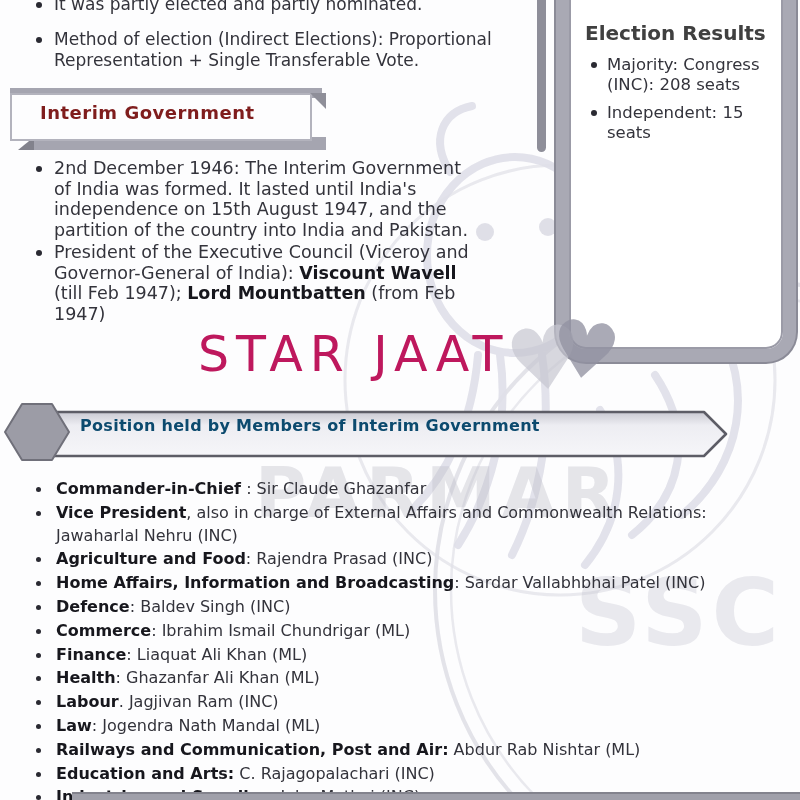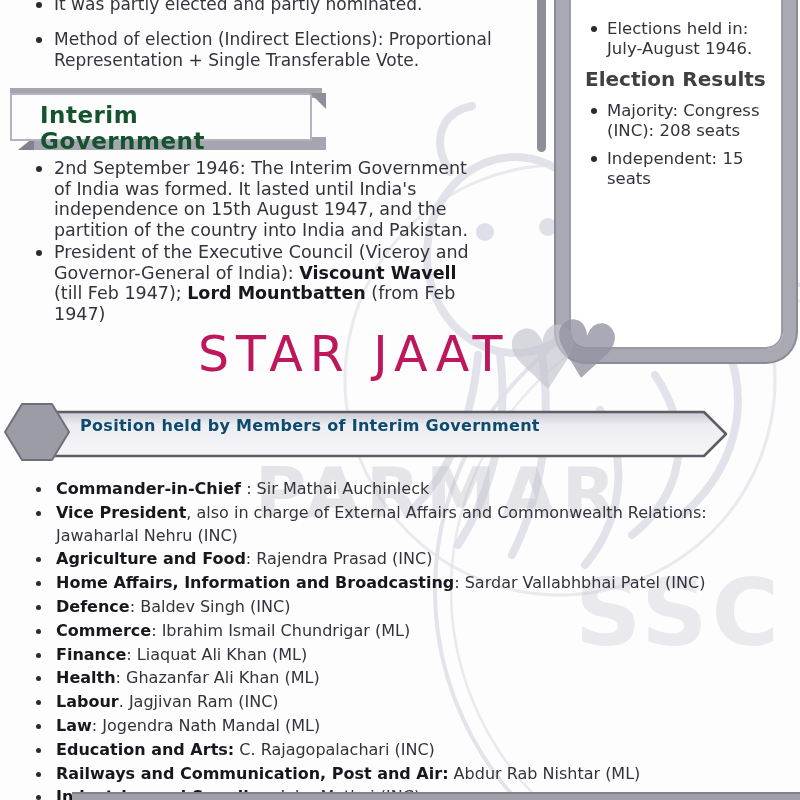--- a/index.html
+++ b/index.html
@@ -22,21 +22,21 @@
   .bullets{list-style:none;margin:0;padding:0;}
   .bullets li{position:relative;padding-left:24px;margin:0 0 14px 0;font-size:17px;line-height:21px;}
   .bullets li::before{content:"";position:absolute;left:6px;top:8px;width:6px;height:6px;border-radius:50%;background:#2a2a32;}
   b,.bold{font-weight:bold;color:#17171d;}
   
   .intro{left:30px;top:-6px;width:480px;}
   
   .interim-wrap{position:absolute;left:8px;top:88px;width:320px;height:62px;z-index:4;}
   .interim-topstrip{position:absolute;left:2px;top:0;width:312px;height:10px;background:#a5a5b0;}
   .interim-face{position:absolute;left:2px;top:5px;width:298px;height:44px;background:#fdfdfe;border:2px solid #b3b3bd;}
-  .interim-face span{display:block;padding:7px 0 0 28px;font-size:23px;font-weight:bold;color:#14532d;letter-spacing:0.5px;}
+  .interim-face span{display:block;padding:7px 0 0 28px;font-size:18px;font-weight:bold;color:#7f1d1d;letter-spacing:0.5px;}
   .interim-fold-tr{position:absolute;left:302px;top:5px;width:0;height:0;border-top:16px solid #8f8f99;border-left:16px solid transparent;}
   .interim-bottombar{position:absolute;left:26px;top:49px;width:292px;height:13px;background:#a5a5b0;}
   .interim-fold-bl{position:absolute;left:10px;top:49px;width:0;height:0;border-bottom:13px solid #82828c;border-left:16px solid transparent;}
   
   .main-bullets{left:30px;top:158px;width:440px;}
   .main-bullets li{font-size:17.5px;line-height:20.5px;margin-bottom:2px;}
   
   .vbar{position:absolute;left:537px;top:0;width:9px;height:152px;background:#8e8e99;border-radius:0 0 5px 5px;z-index:4;}
   
   .sidebar-card{
@@ -106,34 +106,31 @@
     <div class="interim-bottombar"></div>
     <div class="interim-fold-bl"></div>
     <div class="interim-face">
       <span>Interim Government</span>
     </div>
     <div class="interim-fold-tr"></div>
   </div>
 
   <ul class="content bullets main-bullets">
     <li>
-      <span>2nd September 1946: The Interim Government of India was formed. It lasted until India's independence on 15th August 1947, and the partition of the country into India and Pakistan.</span>
+      <span>2nd December 1946: The Interim Government of India was formed. It lasted until India's independence on 15th August 1947, and the partition of the country into India and Pakistan.</span>
     </li>
     <li>
       <span>President of the Executive Council (Viceroy and Governor-General of India): </span><span class="bold">Viscount Wavell</span><span> (till Feb 1947); </span><span class="bold">Lord Mountbatten</span><span> (from Feb 1947)</span>
     </li>
   </ul>
 
   <div class="vbar"></div>
 
   <div class="sidebar-card">
     <div class="sidebar-inner">
-      <ul class="bullets">
-        <li class="sb-top"><span>Elections held in: July-August 1946.</span></li>
-      </ul>
       <div class="sidebar-heading">Election Results</div>
       <ul class="bullets">
         <li><span>Majority: Congress (INC): 208 seats</span></li>
         <li><span>Independent: 15 seats</span></li>
       </ul>
     </div>
   </div>
 
   <div class="heart heart1">♥</div>
   <div class="heart heart2">♥</div>
@@ -145,30 +142,30 @@
         <stop offset="0.3" stop-color="#ededf2"></stop>
         <stop offset="1" stop-color="#f6f6f9"></stop>
       </linearGradient>
     </defs>
     <path d="M30 14 L704 14 L726 36 L704 58 L30 58 Z" fill="url(#barGrad)" stroke="#5d5d66" stroke-width="2.5" stroke-linejoin="round"></path>
     <path d="M22 6 L52 6 L69 34 L52 62 L22 62 L5 34 Z" fill="#9c9ca6" stroke="#70707a" stroke-width="2" stroke-linejoin="round"></path>
   </svg>
   <div class="banner-title">Position held by Members of Interim Government</div>
 
   <ul class="content bullets positions">
-    <li><b>Commander-in-Chief</b><span> : Sir Mathai Auchinleck</span></li>
+    <li><b>Commander-in-Chief</b><span> : Sir Claude Ghazanfar</span></li>
     <li><b>Vice President</b><span>, also in charge of External Affairs and Commonwealth Relations: Jawaharlal Nehru (INC)</span></li>
     <li><b>Agriculture and Food</b><span>: Rajendra Prasad (INC)</span></li>
     <li><b>Home Affairs, Information and Broadcasting</b><span>: Sardar Vallabhbhai Patel (INC)</span></li>
     <li><b>Defence</b><span>: Baldev Singh (INC)</span></li>
     <li><b>Commerce</b><span>: Ibrahim Ismail Chundrigar (ML)</span></li>
     <li><b>Finance</b><span>: Liaquat Ali Khan (ML)</span></li>
     <li><b>Health</b><span>: Ghazanfar Ali Khan (ML)</span></li>
     <li><b>Labour</b><span>. Jagjivan Ram (INC)</span></li>
     <li><b>Law</b><span>: Jogendra Nath Mandal (ML)</span></li>
+    <li><b>Railways and Communication, Post and Air:</b><span> Abdur Rab Nishtar (ML)</span></li>
     <li><b>Education and Arts:</b><span> C. Rajagopalachari (INC)</span></li>
-    <li><b>Railways and Communication, Post and Air:</b><span> Abdur Rab Nishtar (ML)</span></li>
     <li><b>Industries and Supplies:</b><span> John Mathai (INC)</span></li>
   </ul>
 
   <div class="bottom-bar"></div>
 
 </div>
 
 </body></html>

